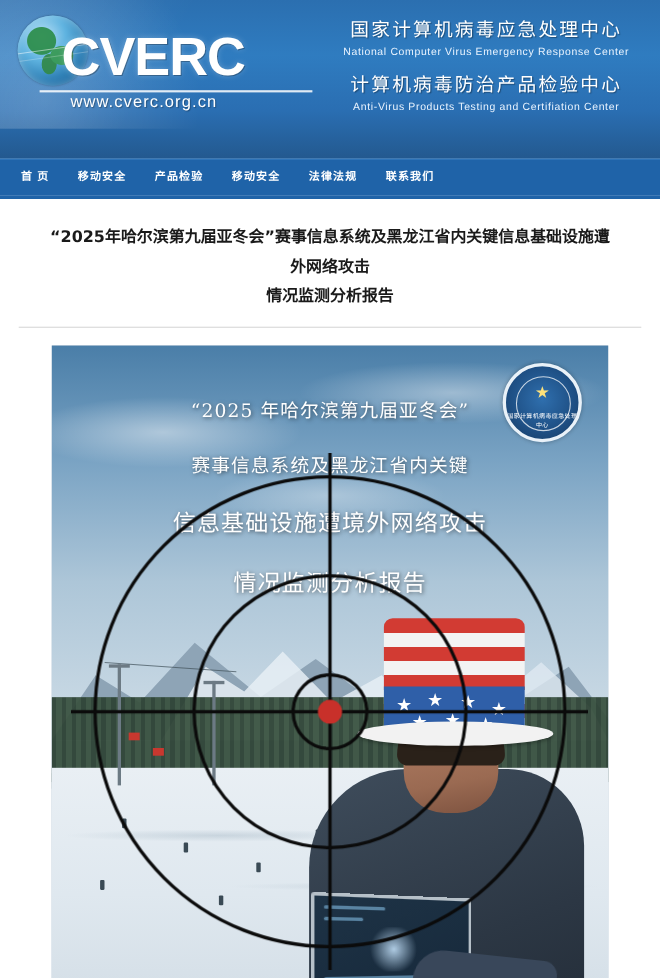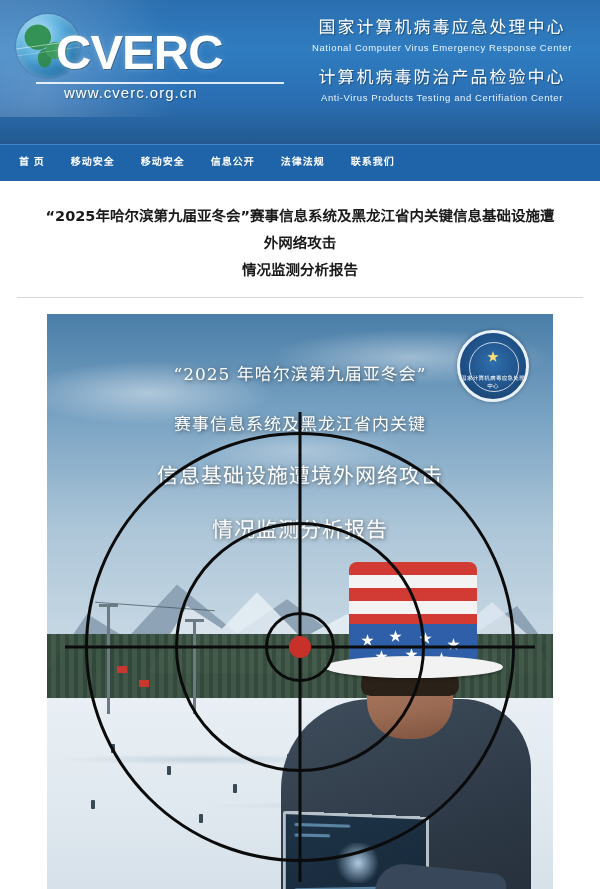--- a/index.html
+++ b/index.html
@@ -498,22 +498,22 @@
     <div class="hr-block2">
       <div class="hr-cn">计算机病毒防治产品检验中心</div>
       <div class="hr-en">Anti-Virus  Products  Testing  and  Certifiation  Center</div>
     </div>
   </div>
 </div>
 
 <div class="nav">
   <div class="nav-item">首 页</div>
   <div class="nav-item">移动安全</div>
+  <div class="nav-item">产品检验</div>
   <div class="nav-item">移动安全</div>
-  <div class="nav-item">信息公开</div>
   <div class="nav-item">法律法规</div>
   <div class="nav-item">联系我们</div>
 </div>
 <div class="nav-underline"></div>
 
 <div class="content">
 
   <div class="title-wrap">
     <div class="doc-title">“2025年哈尔滨第九届亚冬会”赛事信息系统及黑龙江省内关键信息基础设施遭外网络攻击</div>
     <div class="doc-title">情况监测分析报告</div>

